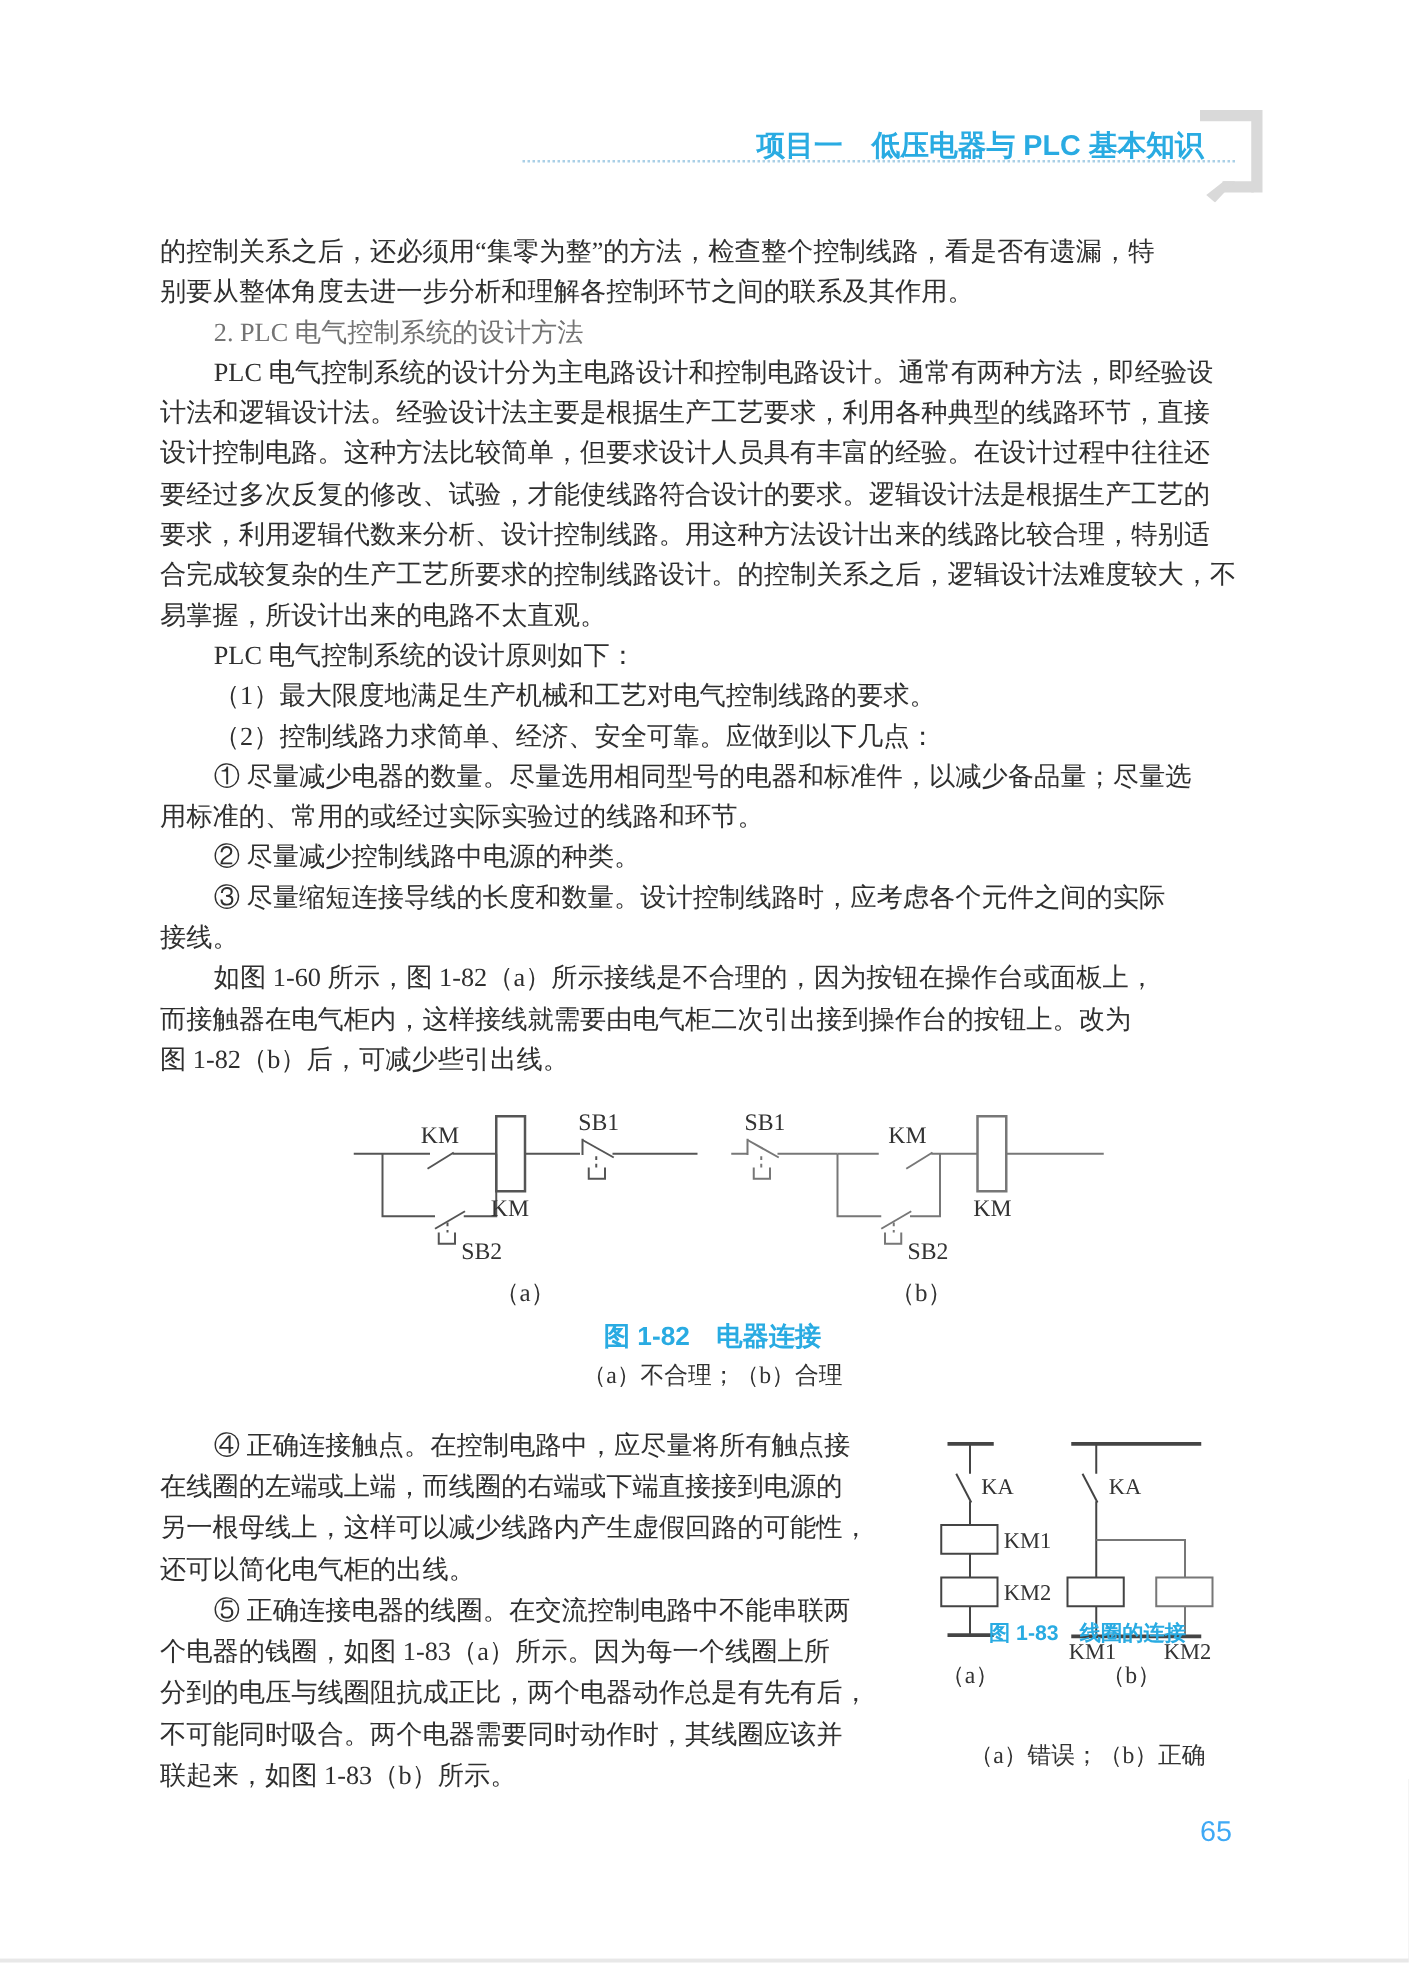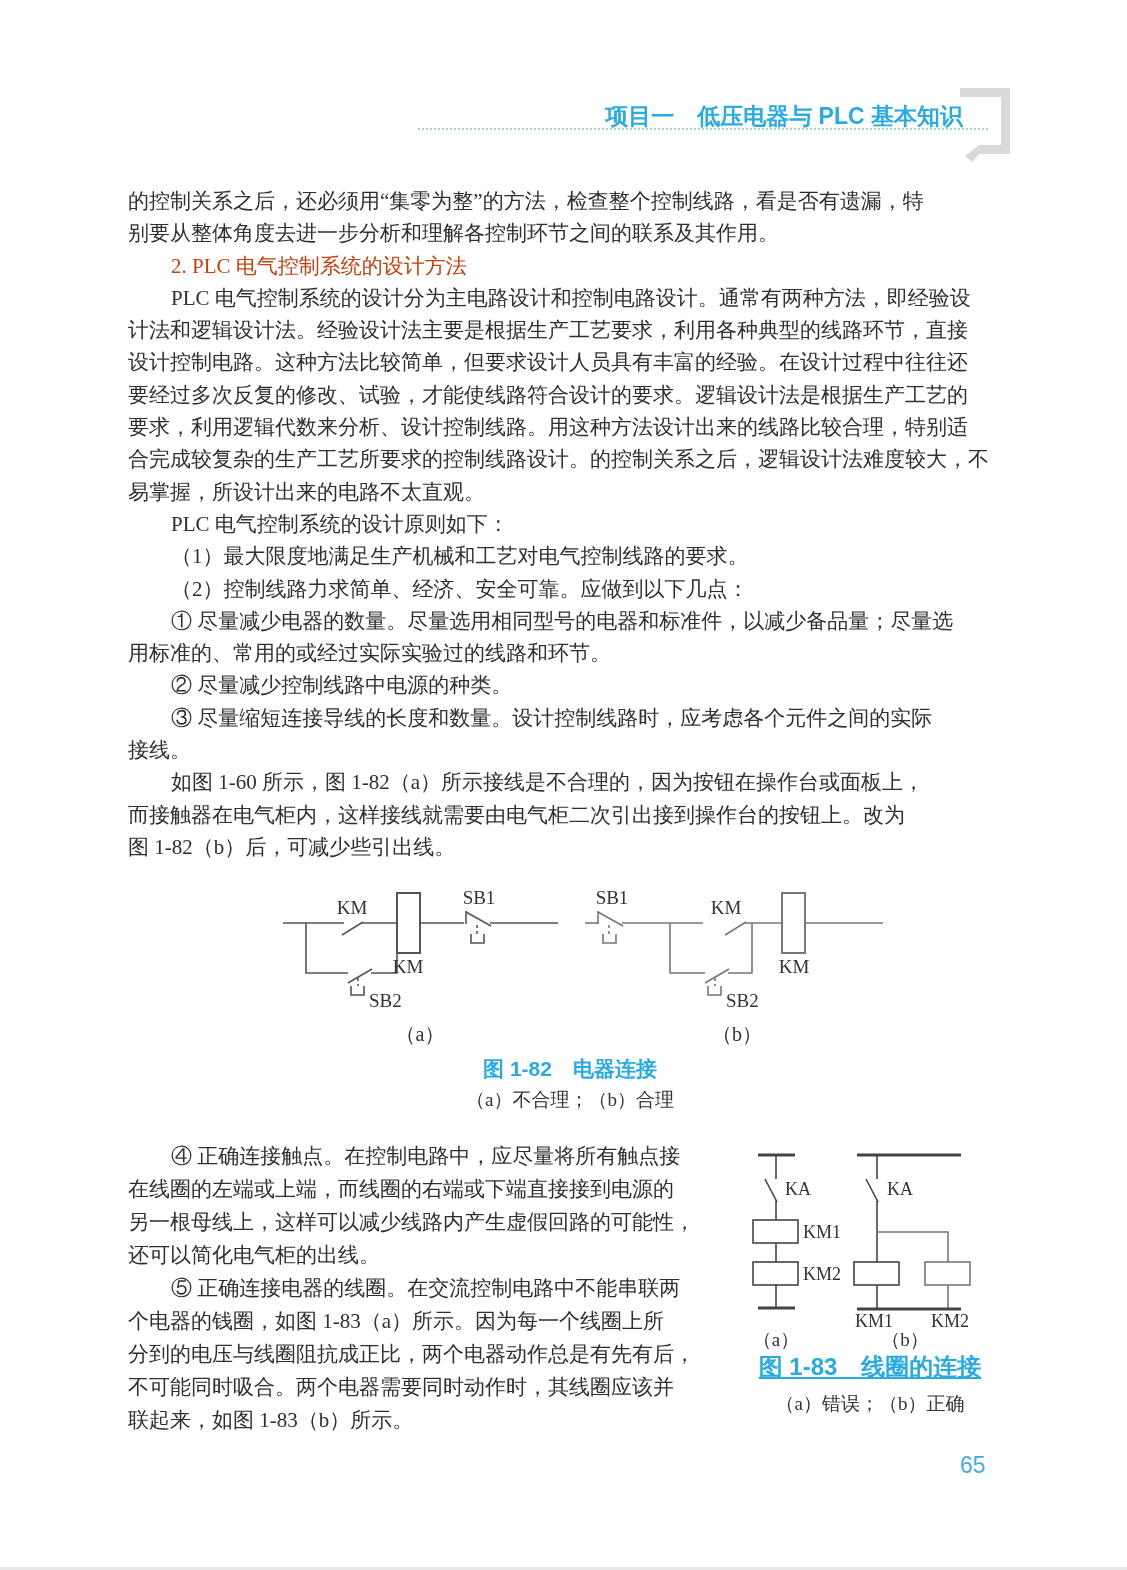--- a/index.html
+++ b/index.html
@@ -25,21 +25,21 @@
     border-top:2px dotted #a9cfe6;
   }
   .hdr-deco{position:absolute;top:86px;left:957px;}
   
   .flow{
     position:absolute;left:128px;top:185px;width:890px;
     font-size:21px;line-height:32.3px;
   }
   .flow .ln{white-space:nowrap;height:32.3px;}
   .indent{padding-left:43px;}
-  .sec-heading{color:#c2410c;}
+  .sec-heading{color:#737373;}
   
   .fig82-svg{position:absolute;left:278px;top:878px;}
   .fig-caption{
     position:absolute;left:128px;width:884px;text-align:center;
     font-family:"Liberation Sans","DejaVu Sans",sans-serif;
     font-weight:bold;font-size:21px;color:#29abe2;white-space:nowrap;
   }
   .fig-sub{
     position:absolute;left:128px;width:884px;text-align:center;
     font-size:19px;color:#333;white-space:nowrap;
@@ -47,21 +47,21 @@
   .cap82{top:1055px;}
   .sub82{top:1087px;}
   
   .flow2{
     position:absolute;left:128px;top:1140px;width:640px;
     font-size:21px;line-height:33px;
   }
   .flow2 .ln{white-space:nowrap;height:33px;}
   
   .fig83-svg{position:absolute;left:745px;top:1145px;}
-  .cap83{left:740px;width:260px;top:1351px;font-size:24px;text-decoration:underline;}
+  .cap83{left:740px;width:260px;top:1295px;font-size:17px;}
   .sub83{left:740px;width:260px;top:1352px;margin-top:39px;}
   .page-num{
     position:absolute;top:1452px;left:960px;
     font-family:"Liberation Sans","DejaVu Sans",sans-serif;
     font-size:23px;color:#3fa9f5;
   }
   svg text{
     font-family:"Liberation Serif","DejaVu Serif",serif;
     fill:#333;
   }

